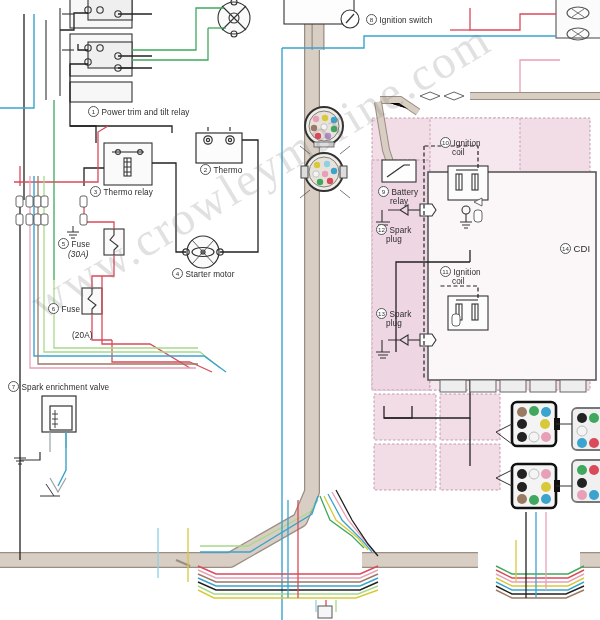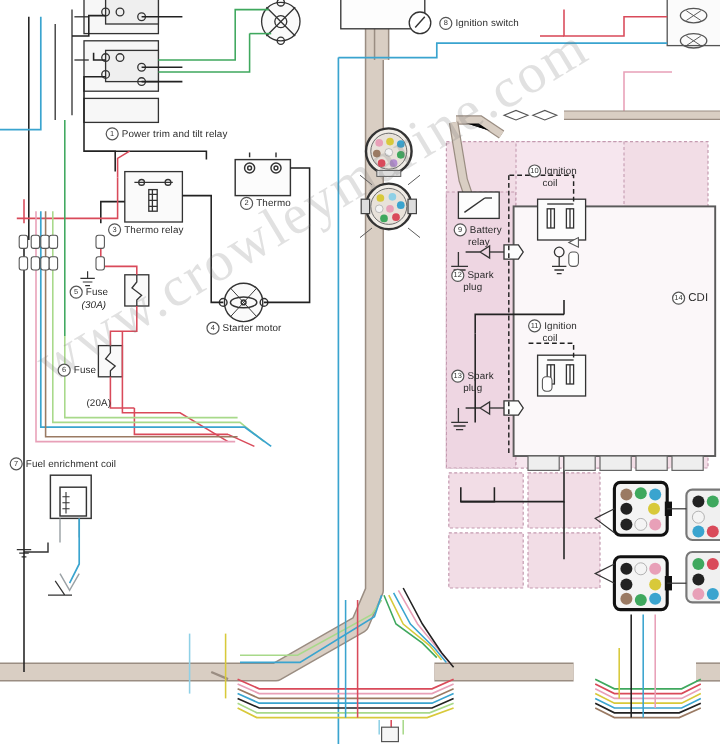--- a/index.html
+++ b/index.html
@@ -440,21 +440,21 @@
     <span class="num">5</span><span>Fuse</span>
   </div>
   <div class="lbl" style="left:68px;top:250px;font-style:italic;">(30A)</div>
 
   <div class="lbl" style="left:48px;top:303px;">
     <span class="num">6</span><span>Fuse</span>
   </div>
   <div class="lbl" style="left:72px;top:315px;margin-top:16px;">(20A)</div>
 
   <div class="lbl" style="left:8px;top:381px;">
-    <span class="num">7</span><span>Fuel enrichment coil</span>
+    <span class="num">7</span><span>Spark enrichment valve</span>
   </div>
 
   <div class="lbl" style="left:366px;top:14px;">
     <span class="num">8</span><span>Ignition switch</span>
   </div>
 
   <div class="lbl" style="left:378px;top:186px;">
     <span class="num">9</span><span>Battery</span>
   </div>
   <div class="lbl" style="left:390px;top:197px;">relay</div>

